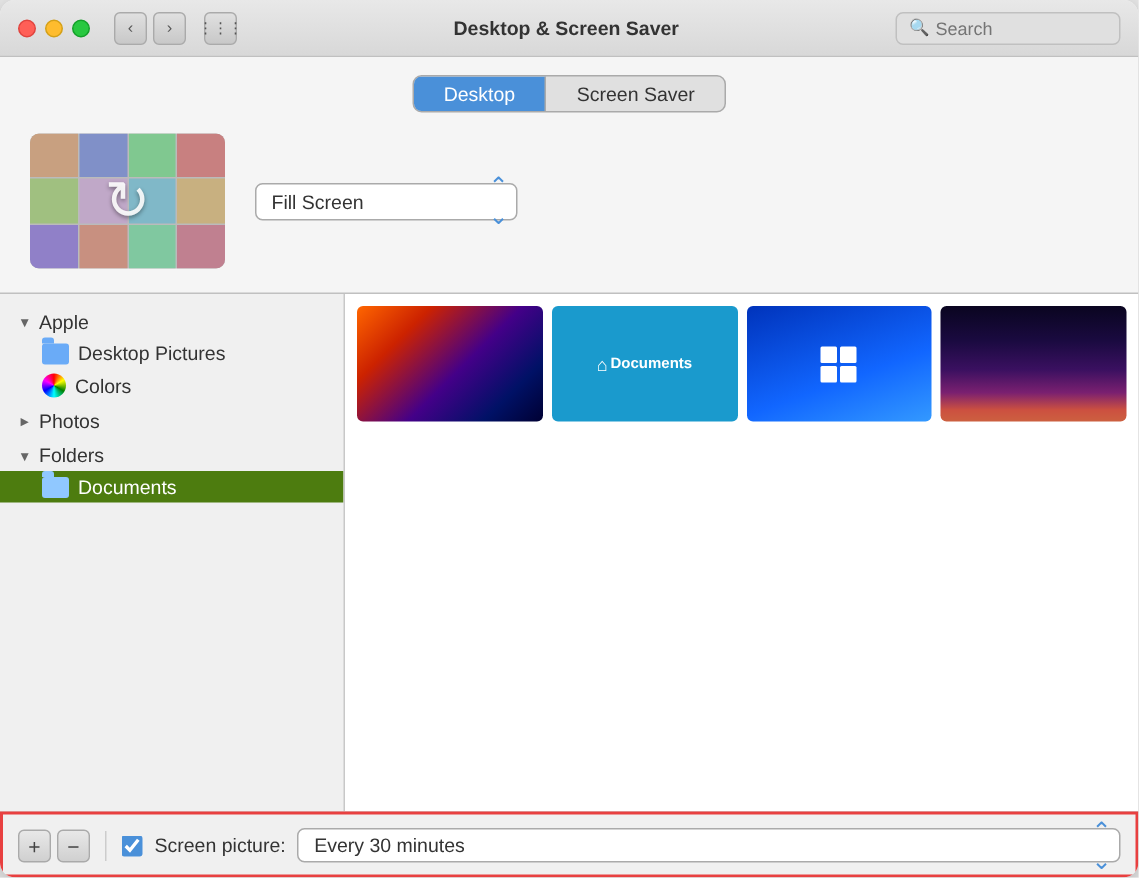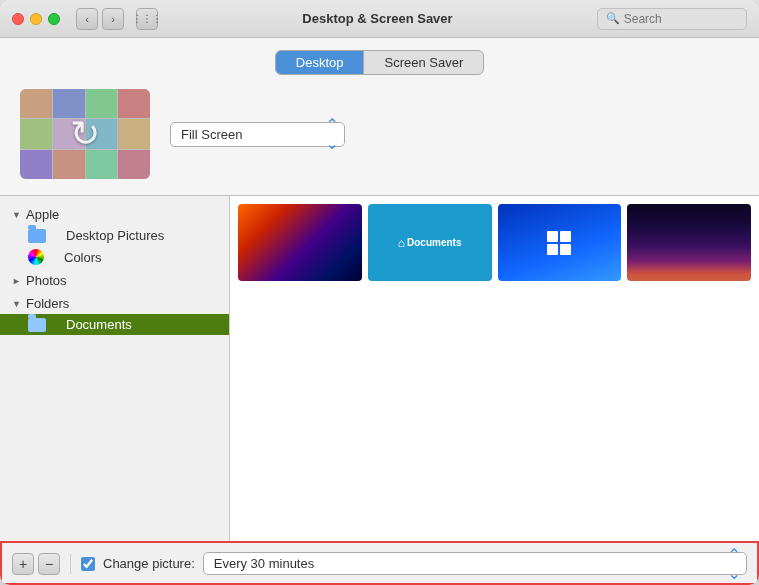--- a/index.html
+++ b/index.html
@@ -256,21 +256,21 @@
       flex-shrink: 0;
       width: 10px;
     }
     .sidebar-item {
       display: flex;
       align-items: center;
       padding: 3px 12px 3px 28px;
       cursor: pointer;
       color: #333;
       font-size: 13px;
-      gap: 20px;
+      gap: 6px;
     }
     .sidebar-item.selected {
       background: #4d7c0f;
       color: white;
     }
     .folder-icon {
       width: 18px;
       height: 14px;
       background: #6aabf7;
       border-radius: 2px;
@@ -566,21 +566,21 @@
   </div>
 
   <div class="bottom-bar">
     <div class="add-remove-btns">
       <div class="add-remove-btn">+</div>
       <div class="add-remove-btn">−</div>
     </div>
     <div class="divider-v"></div>
     <div class="change-picture-row">
       <input type="checkbox" class="checkbox-input" checked="" style="">
-      <span class="change-label">Change picture:</span>
+      <span class="change-label">Screen picture:</span>
       <div class="interval-dropdown-container">
         <select class="interval-dropdown">
           <option>Every 5 seconds</option>
           <option>Every 1 minute</option>
           <option>Every 5 minutes</option>
           <option>Every 15 minutes</option>
           <option selected="">Every 30 minutes</option>
           <option>Every hour</option>
           <option>Every day</option>
           <option>When waking from sleep</option>

